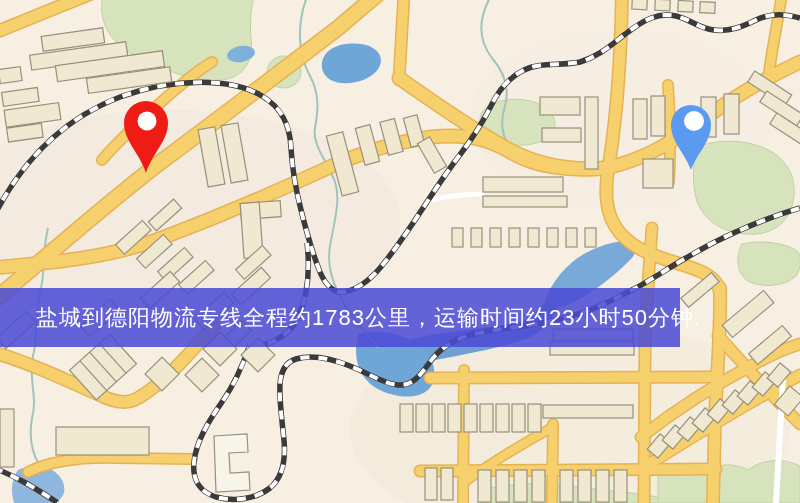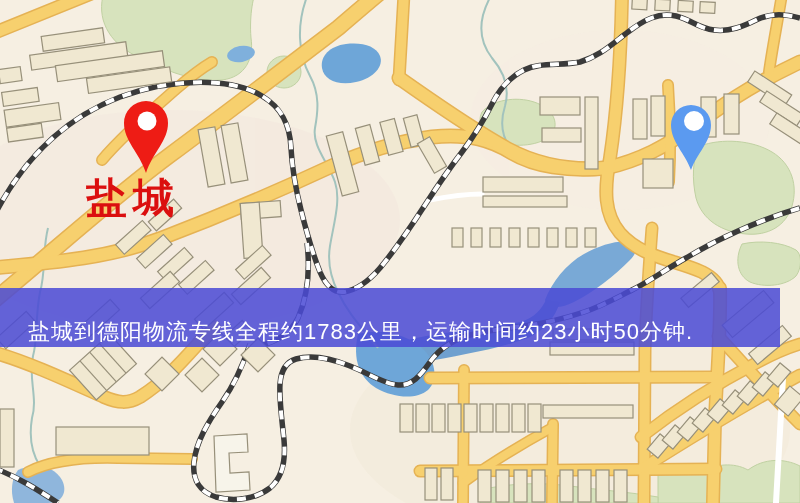--- a/index.html
+++ b/index.html
@@ -9,24 +9,24 @@
     background:#f6efe2;
   }
   .stage svg{position:absolute;left:0;top:0;display:block;}
   .city-label{
     position:absolute;font-weight:700;font-size:41px;line-height:1;
     letter-spacing:6px;white-space:nowrap;user-select:none;
   }
   .city-label.origin{left:86px;top:178px;color:#db0f0f;}
   .city-label.dest{left:641px;top:179px;color:#2b35d6;letter-spacing:9px;}
   .route-banner{
-    position:absolute;left:0;top:288px;width:780px;height:59px;
+    position:absolute;left:0;top:288px;width:680px;height:59px;
     background:rgba(74,74,213,0.86);
-    display:flex;align-items:flex-end;
-    box-sizing:border-box;padding-left:28px;
+    display:flex;align-items:center;
+    box-sizing:border-box;padding-left:36px;
   }
   .route-banner .banner-text{
     color:#ffffff;font-size:22px;letter-spacing:1px;white-space:nowrap;
   }
 </style>
 </head>
 <body>
 
 <div class="stage">
 
@@ -274,19 +274,18 @@
     <g transform="translate(146,123)">
       <path d="M0,50 C-7,29 -22,18 -22,0 A22,22 0 1 1 22,0 C22,18 7,29 0,50 Z" fill="#ee1c15"></path>
       <circle cx="1" cy="-2" r="9.5" fill="#ffffff"></circle>
     </g>
     <g transform="translate(691,127)">
       <path d="M0,43 C-6,26 -20,15 -20,-2 A20,20 0 1 1 20,-2 C20,15 6,26 0,43 Z" fill="#5b9af0"></path>
       <circle cx="3" cy="-6" r="10" fill="#ffffff"></circle>
     </g>
   </svg>
 
-  <div class="city-label origin">盐城</div>
 
   <div class="route-banner">
     <span class="banner-text">盐城到德阳物流专线全程约1783公里，运输时间约23小时50分钟.</span>
   </div>
 
 </div>
 
 </body></html>

